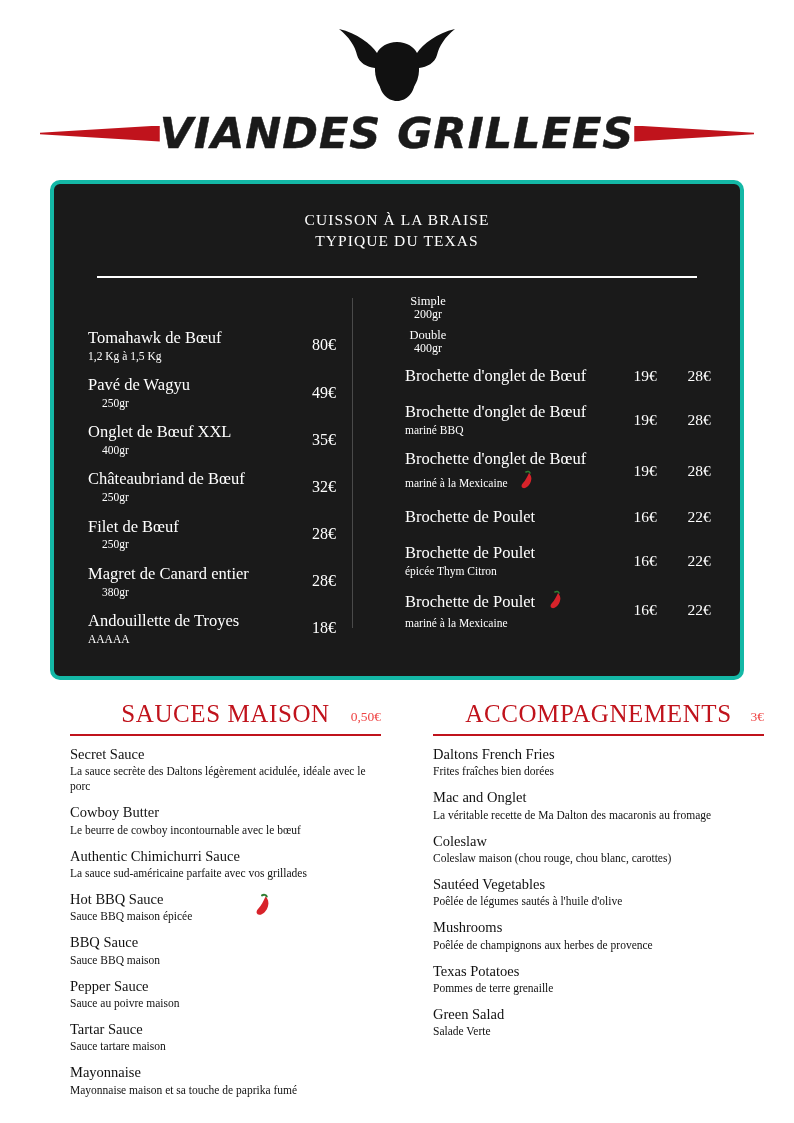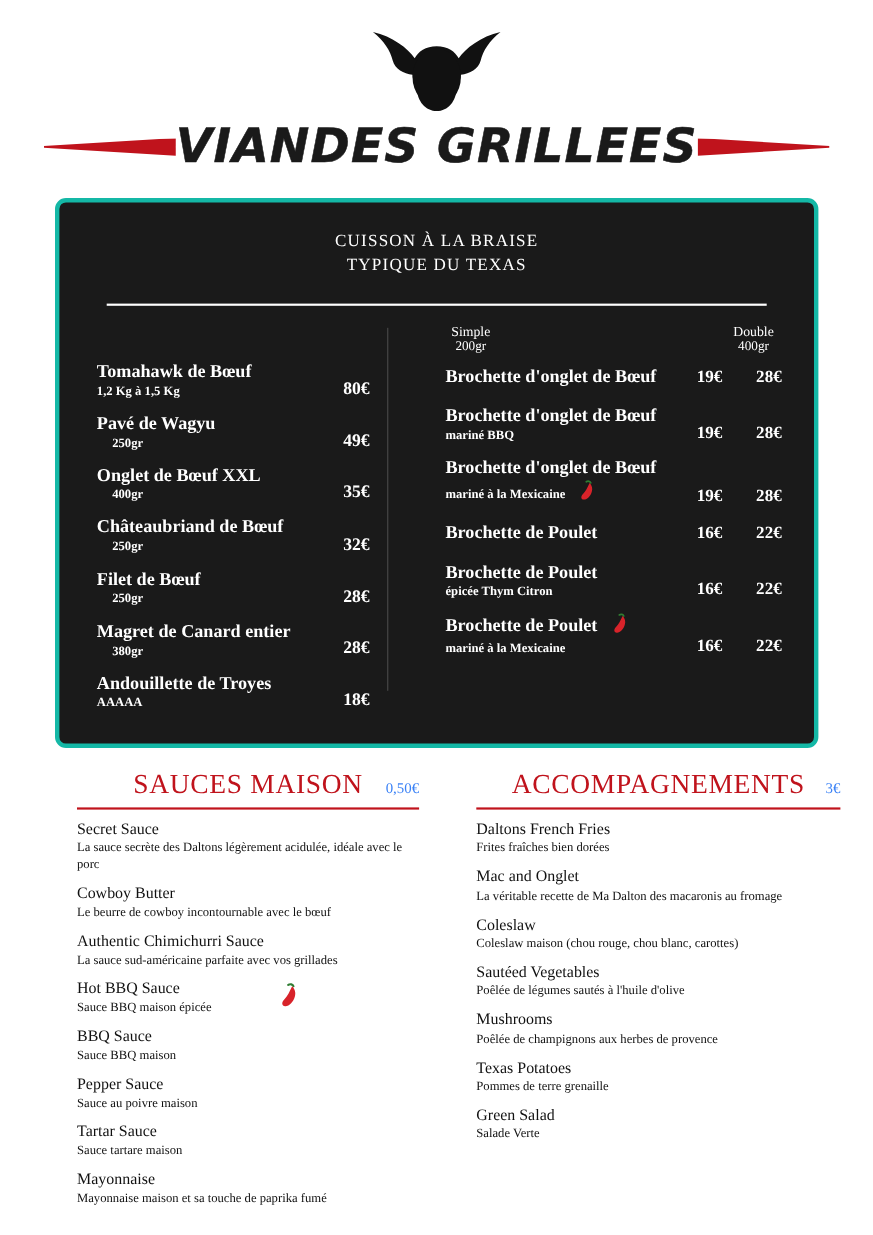--- a/index.html
+++ b/index.html
@@ -112,34 +112,34 @@
   }
 
   .portion-head {
     display: flex;
     justify-content: space-between;
     gap: 6px;
     font-size: 12.5px;
     line-height: 1.15;
     text-align: center;
     margin-bottom: 10px;
-    margin-right: 14px;
+    margin-right: 1px;
+    flex-direction: column;
   }
   .portion-head div {
     width: 46px;
   }
   .portion-head .ph-sub {
     font-size: 12px;
   }
 
   .item {
     display: flex;
-    align-items: flex-end;
+    align-items: center;
     margin-bottom: 12px;
-    font-weight: bold;
   }
   .item-main {
     flex: 1;
     min-width: 0;
   }
   .item-name {
     font-size: 16.5px;
     line-height: 1.2;
     white-space: nowrap;
   }
@@ -194,21 +194,21 @@
   }
   .sec-title {
     font-size: 25px;
     letter-spacing: 0.6px;
     color: #c0131c;
     text-transform: uppercase;
     font-family: "Liberation Serif", serif;
   }
   .sec-price {
     font-size: 13.5px;
-    color: #3b82f6;
+    color: #ef4444;
     position: absolute;
     right: 0;
     bottom: 3px;
   }
   .sec-rule {
     height: 2px;
     background: #c0131c;
     margin-top: 6px;
   }
   .sec-sauces .sec-rule { width: 311px; }

